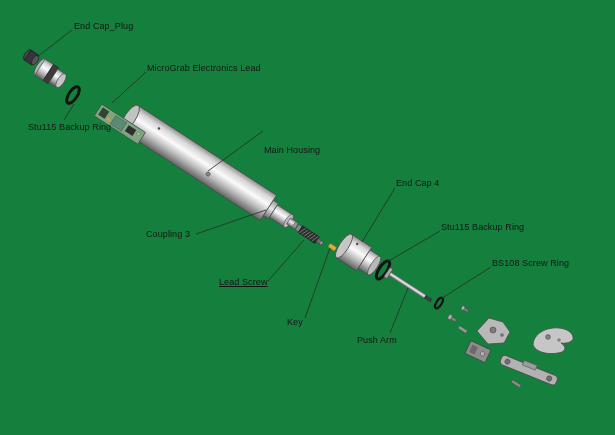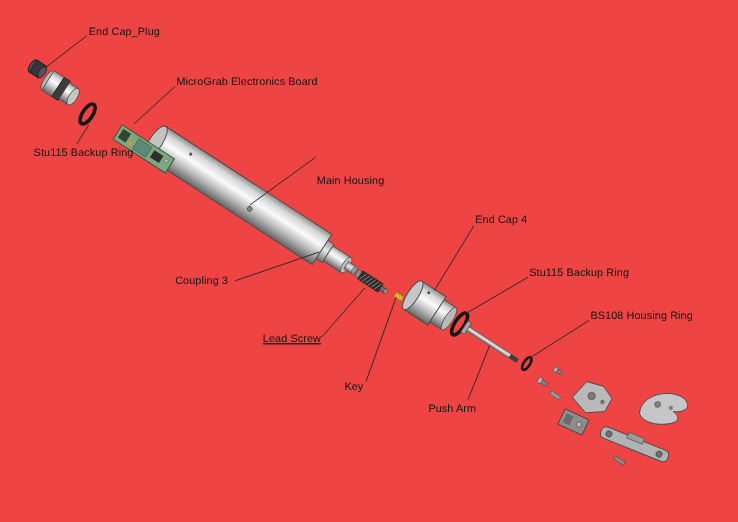--- a/index.html
+++ b/index.html
@@ -5,21 +5,21 @@
   html, body {
     margin: 0;
     padding: 0;
     background: #fbf5e5;
     font-family: "Liberation Sans", sans-serif;
   }
   #stage {
     position: relative;
     width: 615px;
     height: 435px;
-    background: #ef4444;
+    background: #15803d;
     overflow: hidden;
   }
   #artwork {
     position: absolute;
     left: 0;
     top: 0;
   }
   .label {
     position: absolute;
     font-size: 9px;
@@ -175,23 +175,23 @@
       <line x1="305" y1="318" x2="330" y2="248"></line>
       <line x1="395" y1="188" x2="362" y2="242"></line>
       <line x1="440" y1="231" x2="387" y2="262"></line>
       <line x1="491" y1="267" x2="442" y2="298"></line>
       <line x1="390" y1="333" x2="408" y2="288"></line>
     </g>
   </svg>
 
   <div class="label" style="left:74px;  top:21px;">End Cap_Plug</div>
   <div class="label" style="left:28px;  top:122px;">Stu115 Backup Ring</div>
-  <div class="label" style="left:147px; top:63px;">MicroGrab Electronics Board</div>
+  <div class="label" style="left:147px; top:63px;">MicroGrab Electronics Lead</div>
   <div class="label" style="left:264px; top:122px;margin-top:23px;">Main Housing</div>
   <div class="label" style="left:146px; top:229px;">Coupling 3</div>
   <div class="label" style="left:219px; top:277px;text-decoration:underline;">Lead Screw</div>
   <div class="label" style="left:287px; top:317px;">Key</div>
   <div class="label" style="left:396px; top:178px;">End Cap 4</div>
   <div class="label" style="left:441px; top:222px;">Stu115 Backup Ring</div>
-  <div class="label" style="left:492px; top:258px;">BS108 Housing Ring</div>
+  <div class="label" style="left:492px; top:258px;">BS108 Screw Ring</div>
   <div class="label" style="left:357px; top:335px;">Push Arm</div>
 
 </div>
 
 </body></html>

